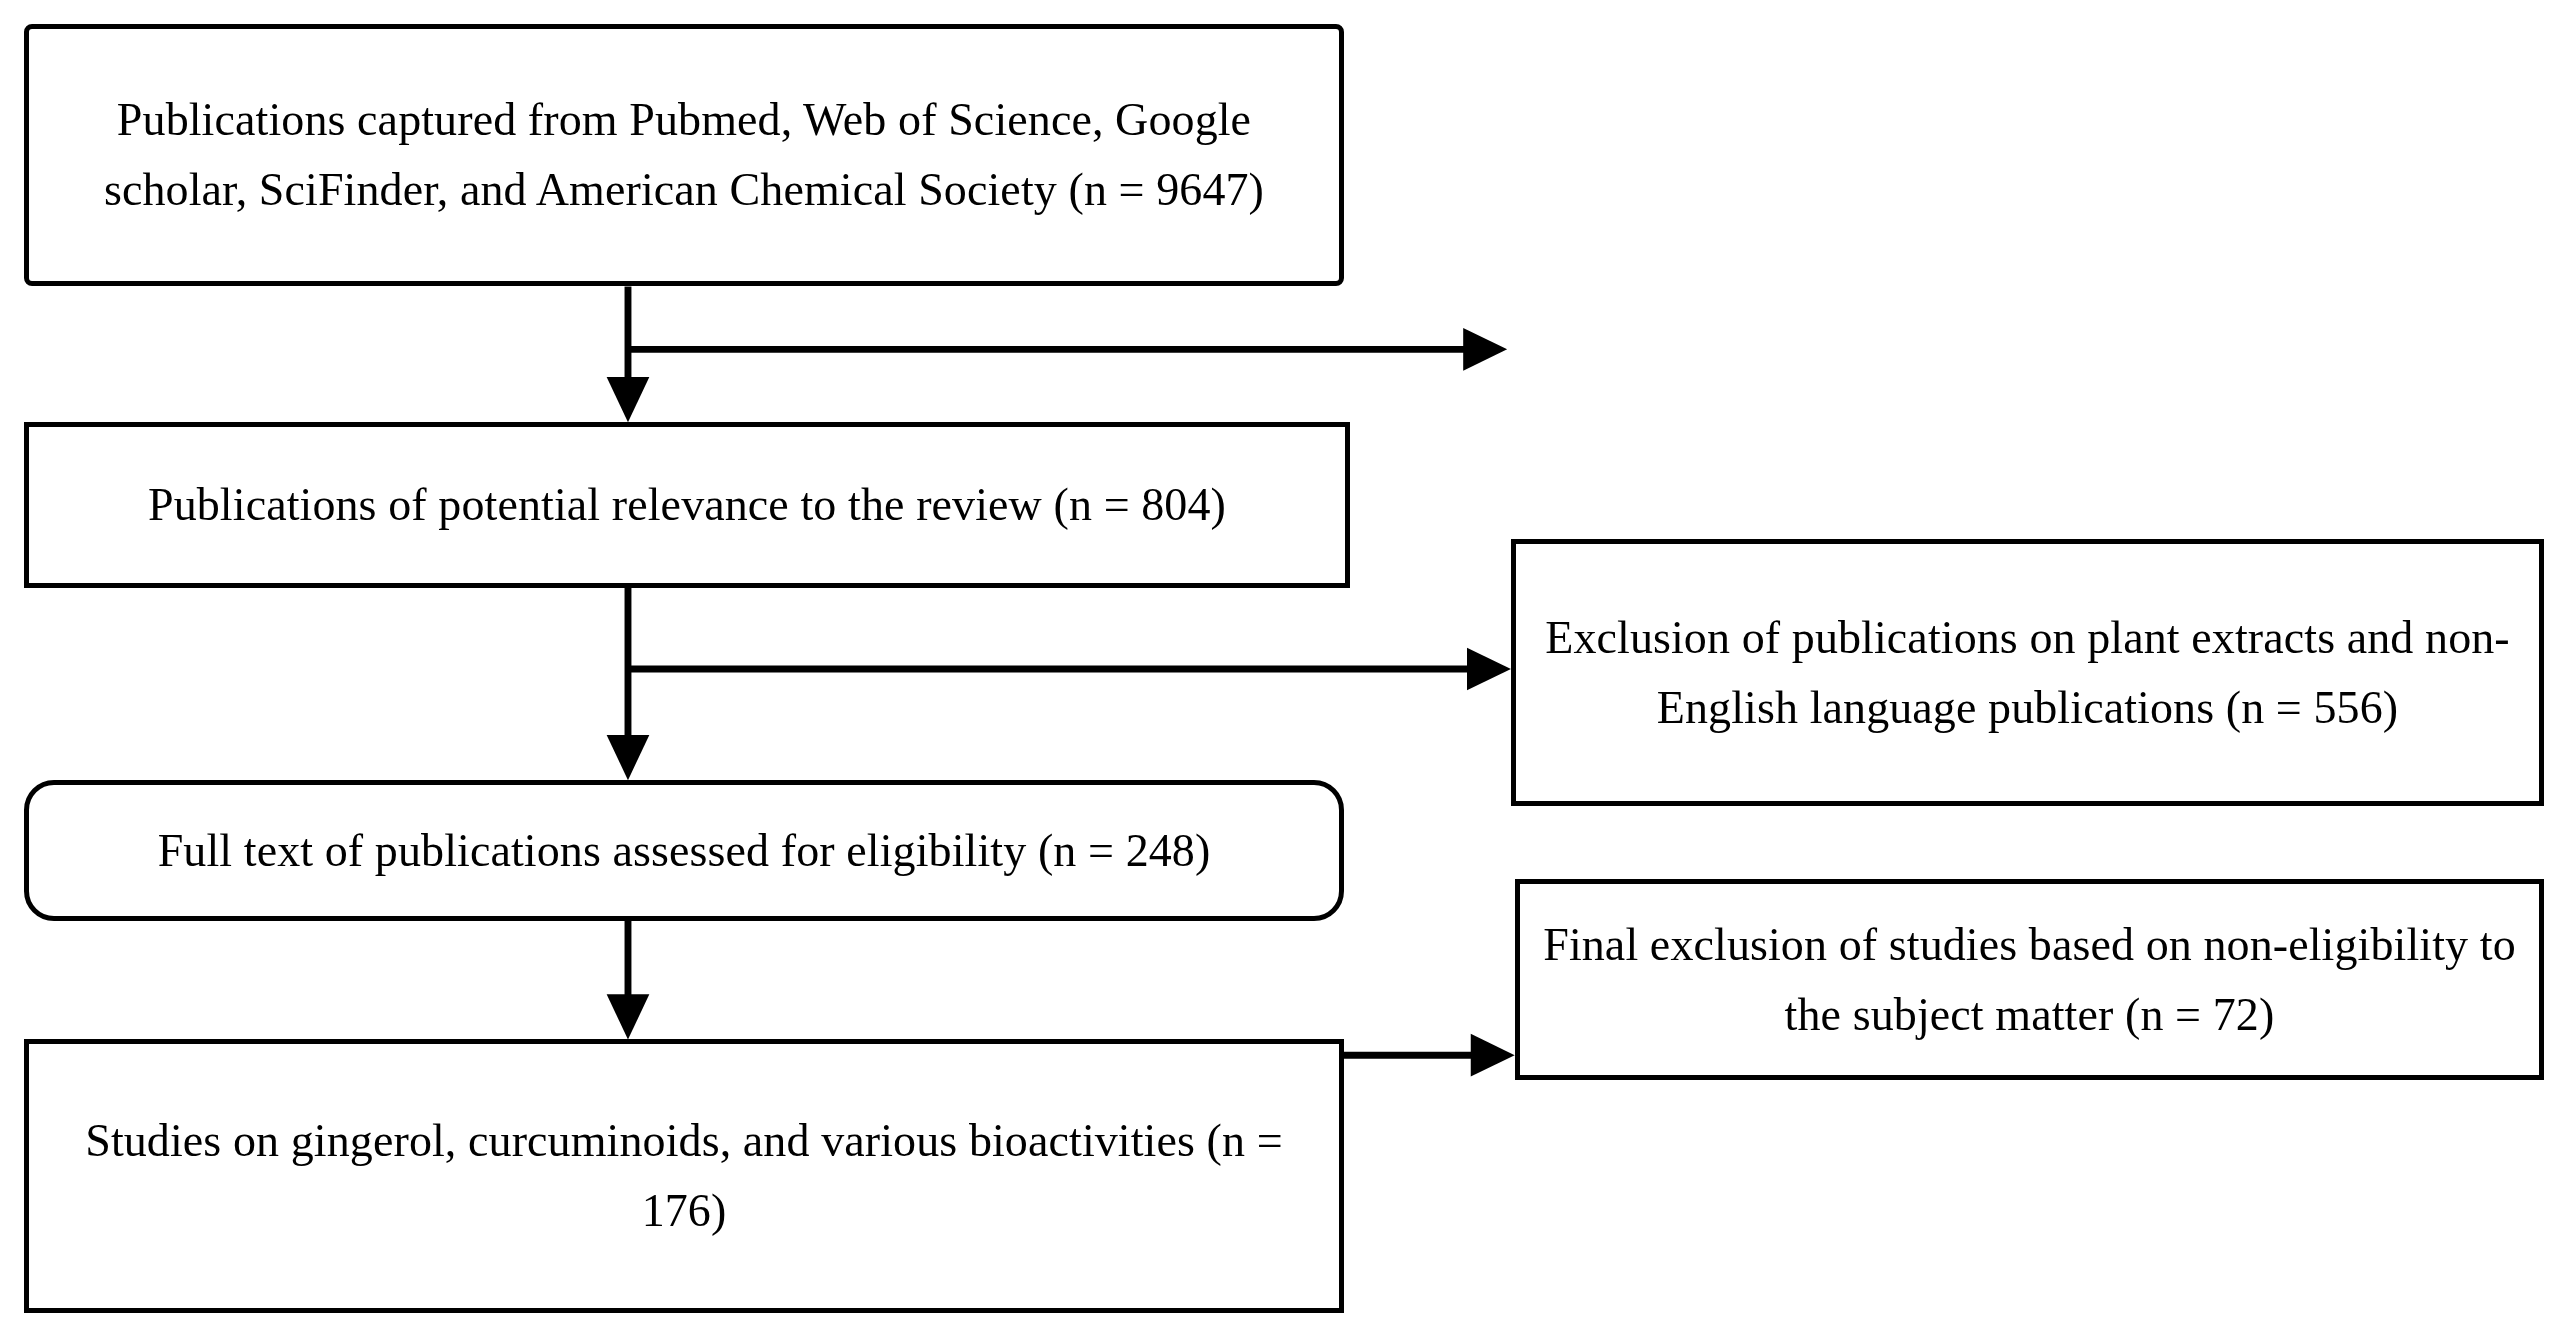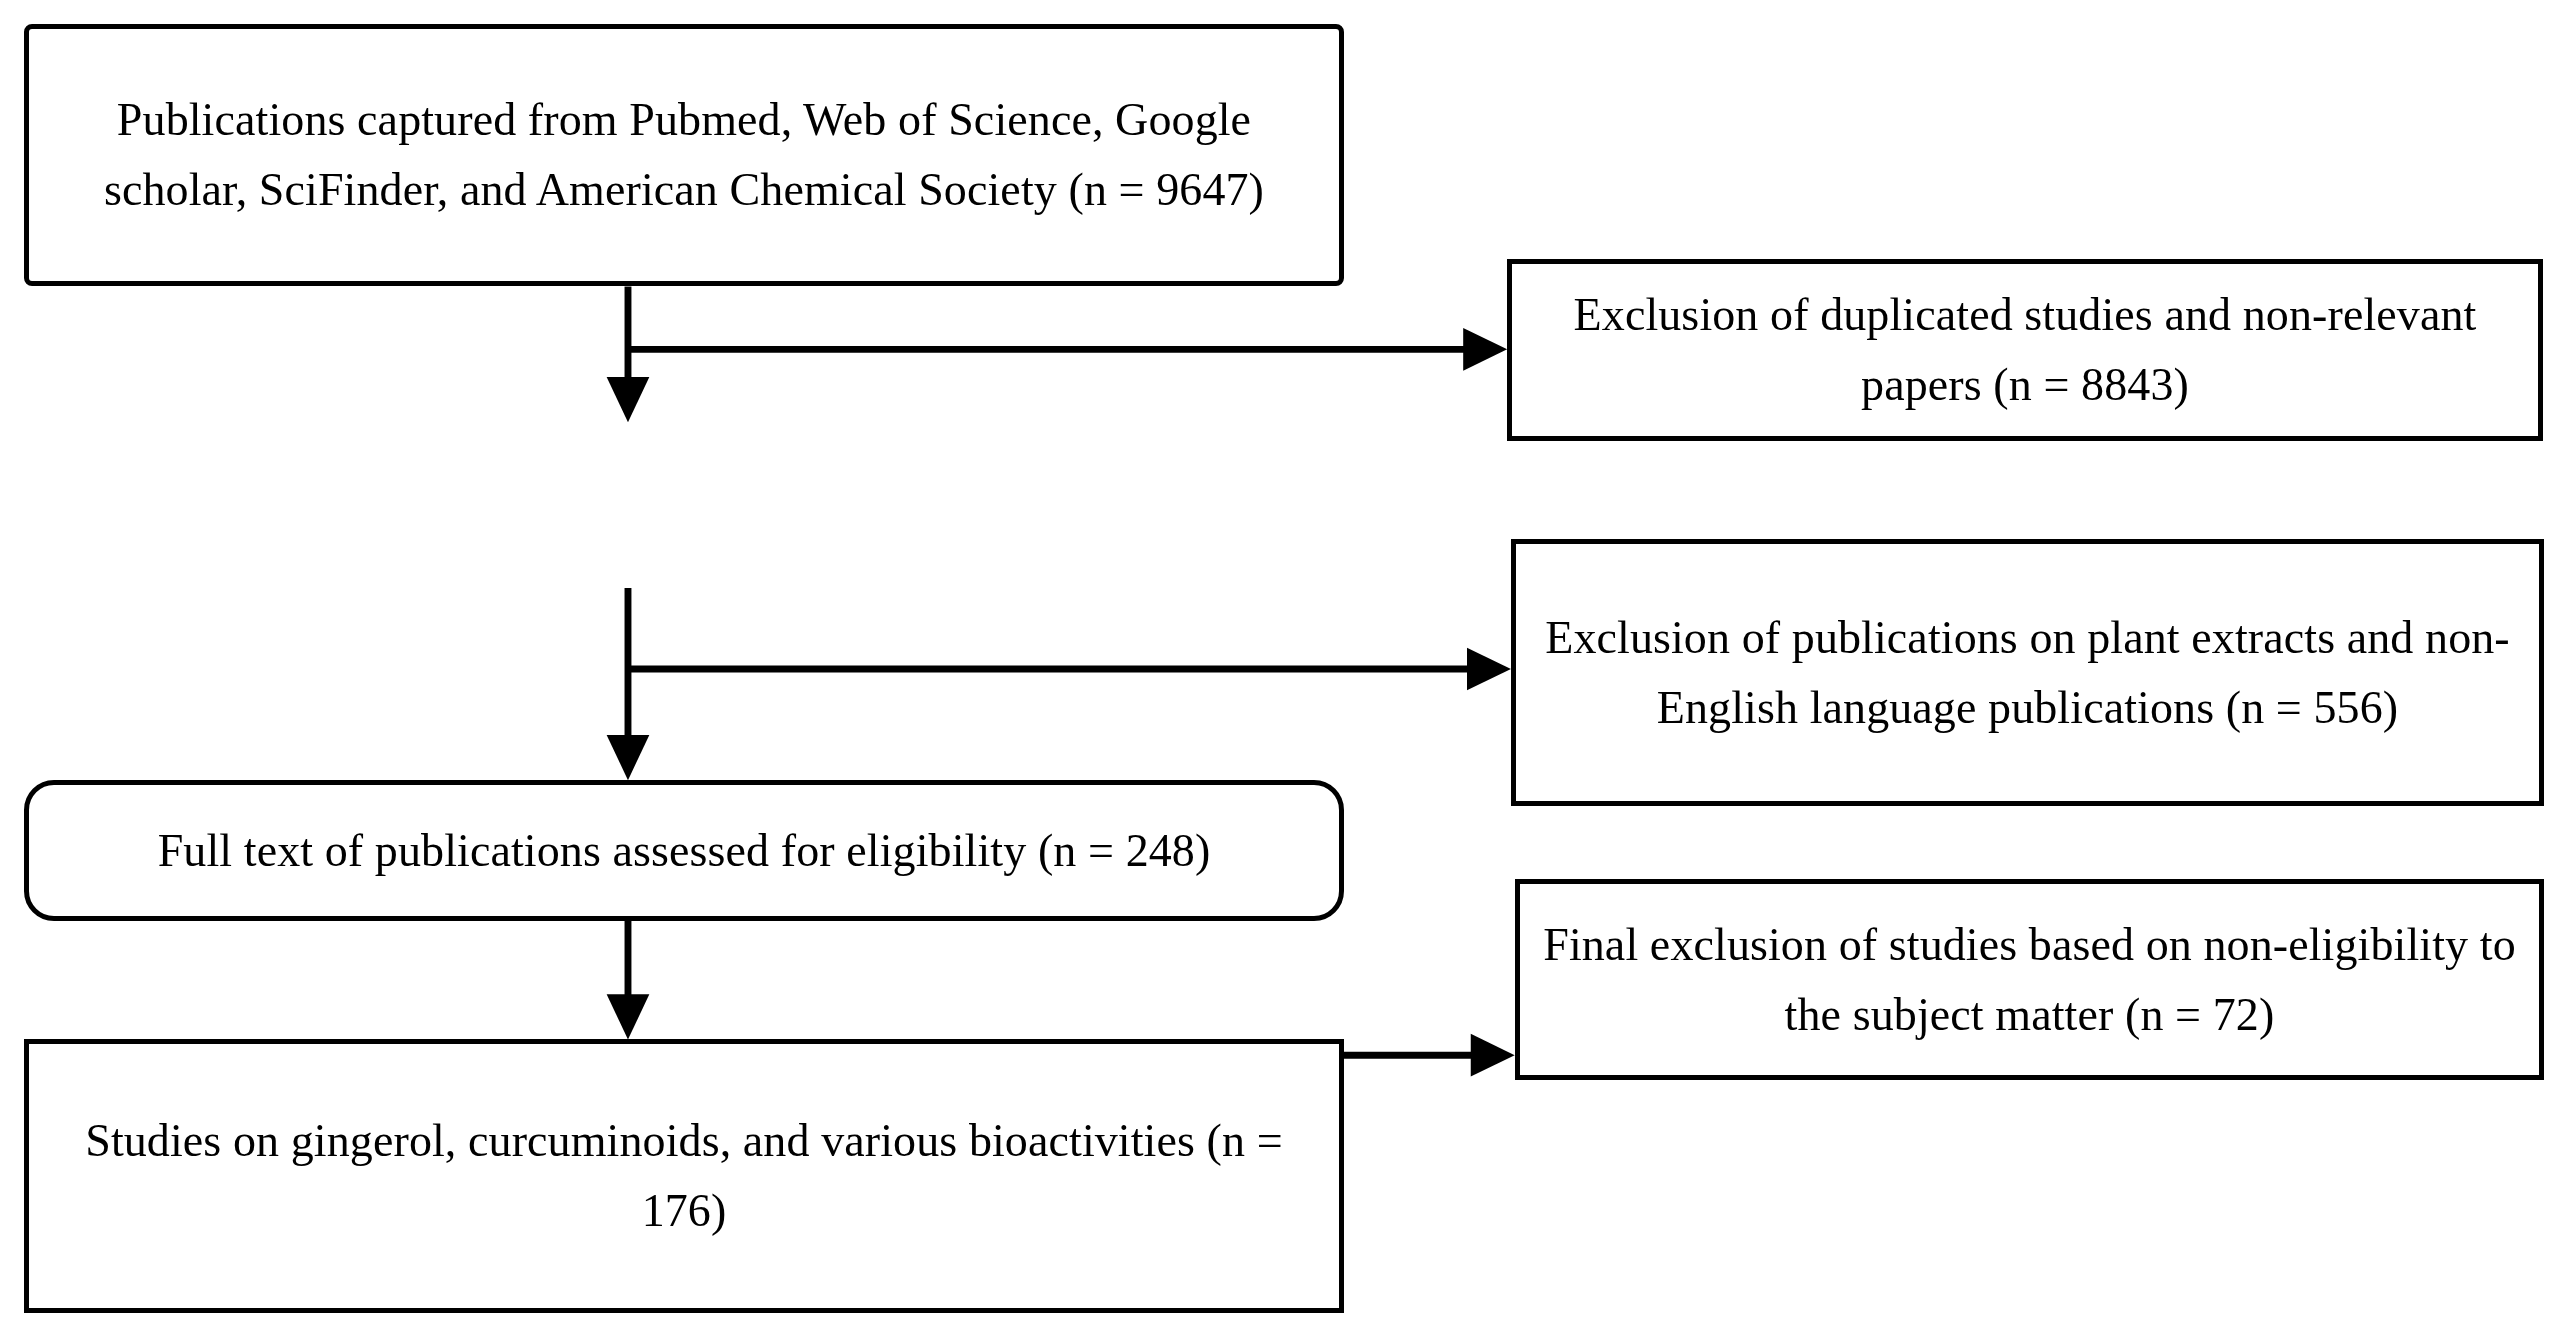--- a/index.html
+++ b/index.html
@@ -96,32 +96,32 @@
     <g>
       <line class="conn-line" x1="1000" y1="1680" x2="2362" y2="1680"></line>
       <polygon class="conn-head" points="2412,1680 2342,1646 2342,1714"></polygon>
     </g>
   </svg>
 
   <div class="flow-box" id="box-sources">
     <span class="box-text">Publications captured from Pubmed, Web of Science, Google scholar, SciFinder, and American Chemical Society (n = 9647)</span>
   </div>
 
+  <div class="flow-box" id="box-relevance">
+    <span class="box-text">Publications of potential relevance to the review (n = 804)</span>
+  </div>
 
   <div class="flow-box" id="box-fulltext">
     <span class="box-text">Full text of publications assessed for eligibility (n = 248)</span>
   </div>
 
   <div class="flow-box" id="box-included">
     <span class="box-text">Studies on gingerol, curcuminoids, and various bioactivities (n = 176)</span>
   </div>
 
-  <div class="flow-box" id="box-excl-duplicates">
-    <span class="box-text">Exclusion of duplicated studies and non-relevant papers (n = 8843)</span>
-  </div>
 
   <div class="flow-box" id="box-excl-plant">
     <span class="box-text">Exclusion of publications on plant extracts and non-English language publications (n = 556)</span>
   </div>
 
   <div class="flow-box" id="box-excl-final">
     <span class="box-text">Final exclusion of studies based on non-eligibility to the subject matter (n = 72)</span>
   </div>
 
 </div>

